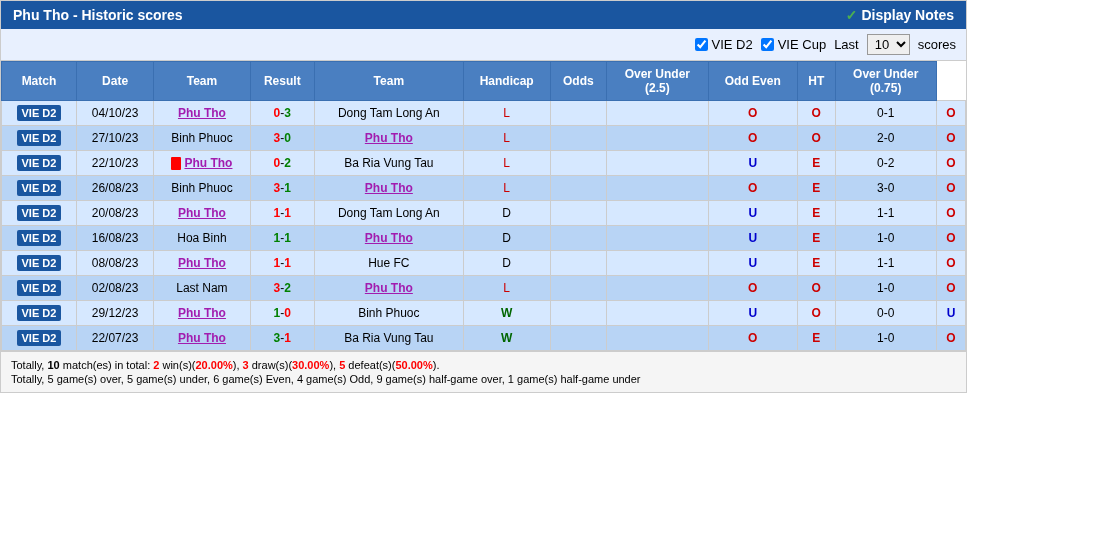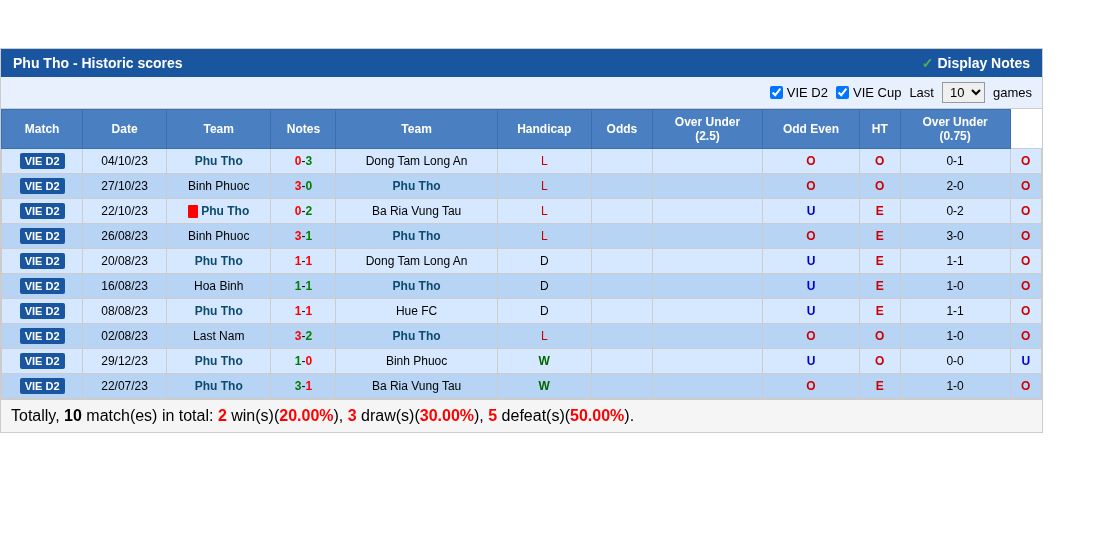--- a/index.html
+++ b/index.html
@@ -1,18 +1,18 @@
 <!DOCTYPE html>
 <html><head>
   <meta charset="utf-8">
   <style>
     * { box-sizing: border-box; margin: 0; padding: 0; }
     body { font-family: Arial, sans-serif; font-size: 13px; background: #fff; width: 1101px; }
     
-    .container { width: 1043px; border: 1px solid #ccc; margin-top: 48px; }
+    .container { width: 967px; border: 1px solid #ccc; }
     
     .header-bar {
       background: #1a56a0;
       color: white;
       padding: 6px 12px;
       font-size: 14px;
       font-weight: bold;
       display: flex;
       justify-content: space-between;
       align-items: center;
@@ -76,21 +76,21 @@
     .badge-vied2 {
       background: #1a56a0;
       color: white;
       font-size: 11px;
       font-weight: bold;
       padding: 2px 5px;
       border-radius: 2px;
       display: inline-block;
     }
     
-    .team-blue { color: #0c4a6e; font-weight: bold; }
+    .team-blue { color: #a21caf; font-weight: bold; text-decoration: underline; }
     
     .over-o { color: #cc0000; font-weight: bold; }
     .under-u { color: #0000cc; font-weight: bold; }
     .even-e { color: #cc0000; font-weight: bold; }
     
     .win-w { color: #006600; font-weight: bold; }
     .loss-l { color: #cc0000; }
     .draw-d { color: #000; }
     
     .red-card-icon {
@@ -99,21 +99,21 @@
       height: 13px;
       background: red;
       border-radius: 1px;
       margin-right: 3px;
       vertical-align: middle;
     }
     
     .summary-bar {
       background: #f5f5f5;
       padding: 5px 10px;
-      font-size: 16px;
+      font-size: 11px;
       border-top: 1px solid #ccc;
     }
     
     .summary-bar p { margin: 2px 0; }
     
     .bold { font-weight: bold; }
     .red { color: red; font-weight: bold; }
     
     .display-notes-check {
       display: flex;
@@ -149,30 +149,30 @@
       <input type="checkbox" checked="" style="">
       <span>VIE Cup</span>
     </label>
     <span>Last</span>
     <select>
       <option>10</option>
       <option>5</option>
       <option>15</option>
       <option>20</option>
     </select>
-    <span>games</span>
+    <span>scores</span>
   </div>
 
   <table>
     <thead>
       <tr>
         <th>Match</th>
         <th>Date</th>
         <th>Team</th>
-        <th>Notes</th>
+        <th>Result</th>
         <th>Team</th>
         <th>Handicap</th>
         <th>Odds</th>
         <th>Over Under<br>(2.5)</th>
         <th>Odd Even</th>
         <th>HT</th>
         <th>Over Under<br>(0.75)</th>
       </tr>
     </thead>
     <tbody id="table-body">
@@ -316,14 +316,15 @@
           <td>1-0</td>
           <td><span class="over-o">O</span></td>
         </tr>
       </tbody>
   </table>
 
   <div class="summary-bar">
     <p>
       Totally, <span class="bold">10</span> match(es) in total: <span class="bold red">2</span> win(s)(<span class="red">20.00%</span>), <span class="bold red">3</span> draw(s)(<span class="red">30.00%</span>), <span class="bold red">5</span> defeat(s)(<span class="red">50.00%</span>).
     </p>
+    <p>Totally, 5 game(s) over, 5 game(s) under, 6 game(s) Even, 4 game(s) Odd, 9 game(s) half-game over, 1 game(s) half-game under</p>
   </div>
 </div>
 
 </body></html>

